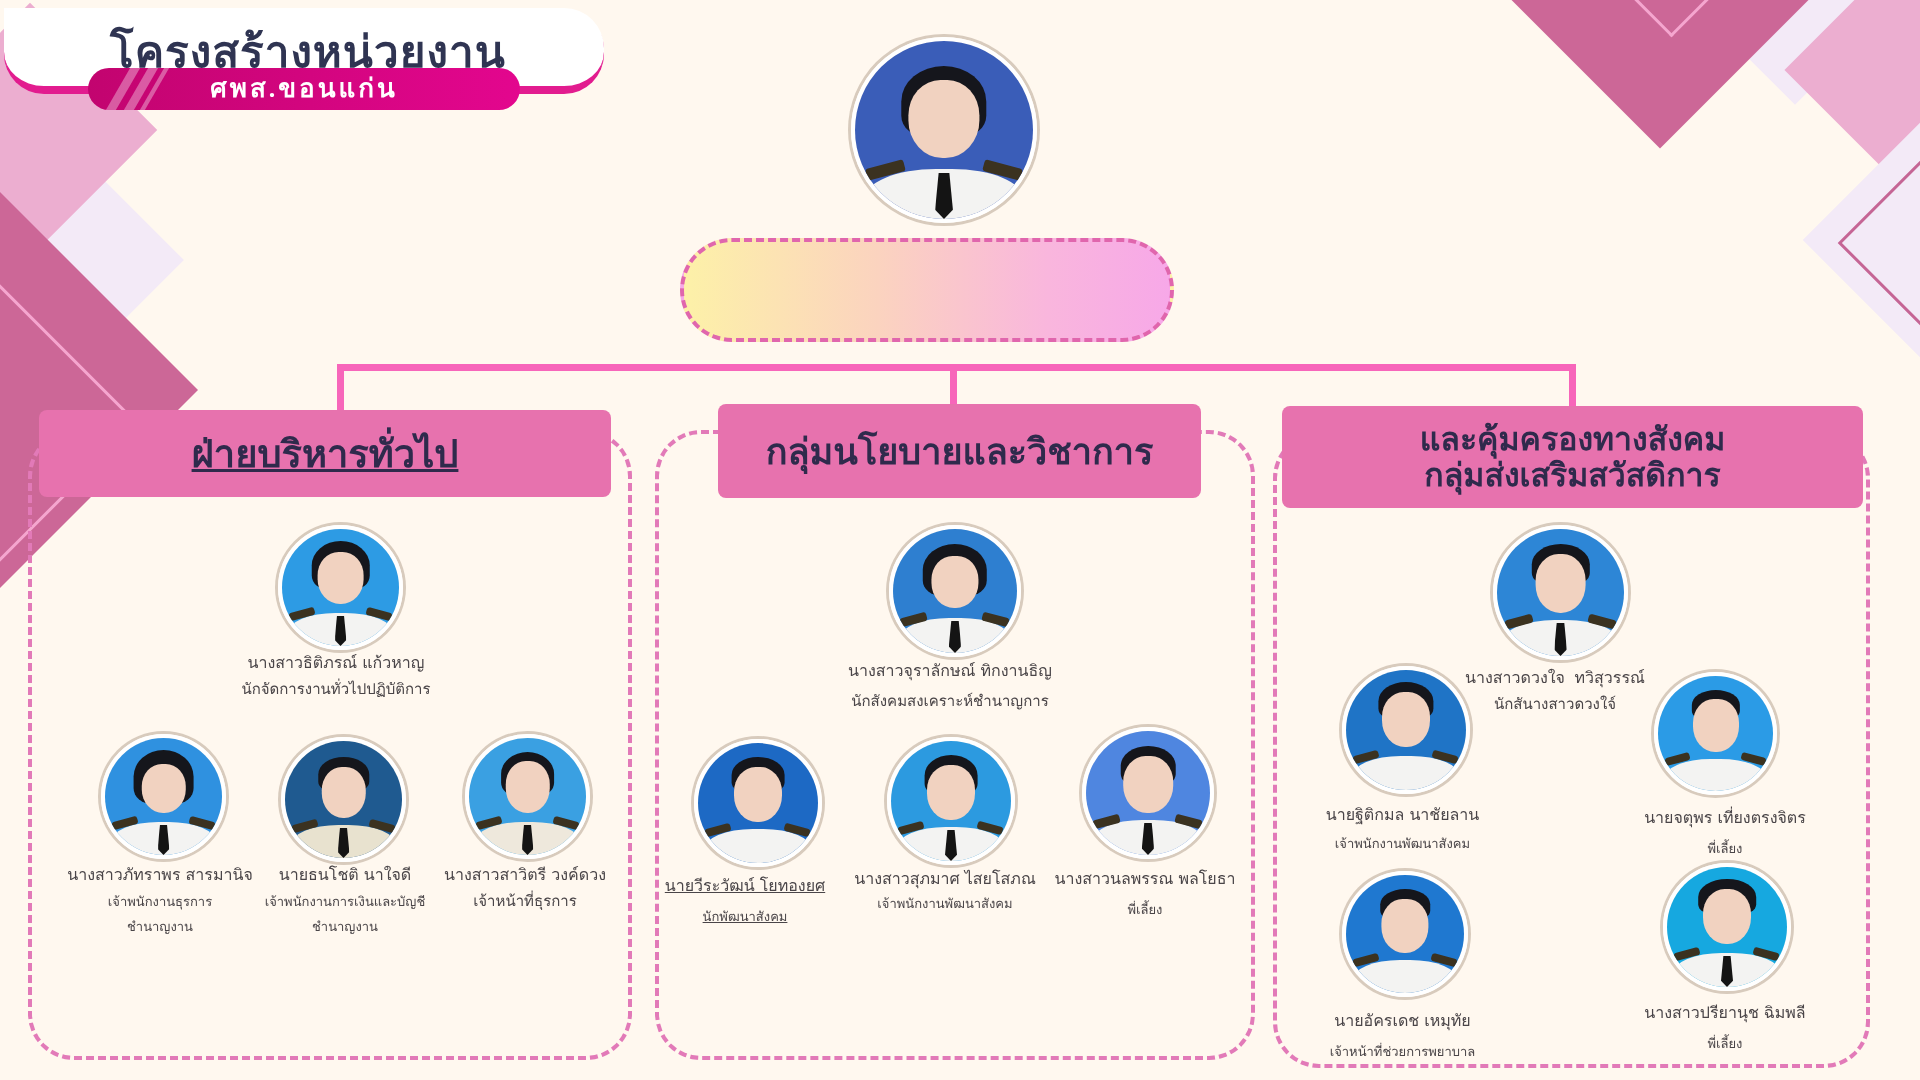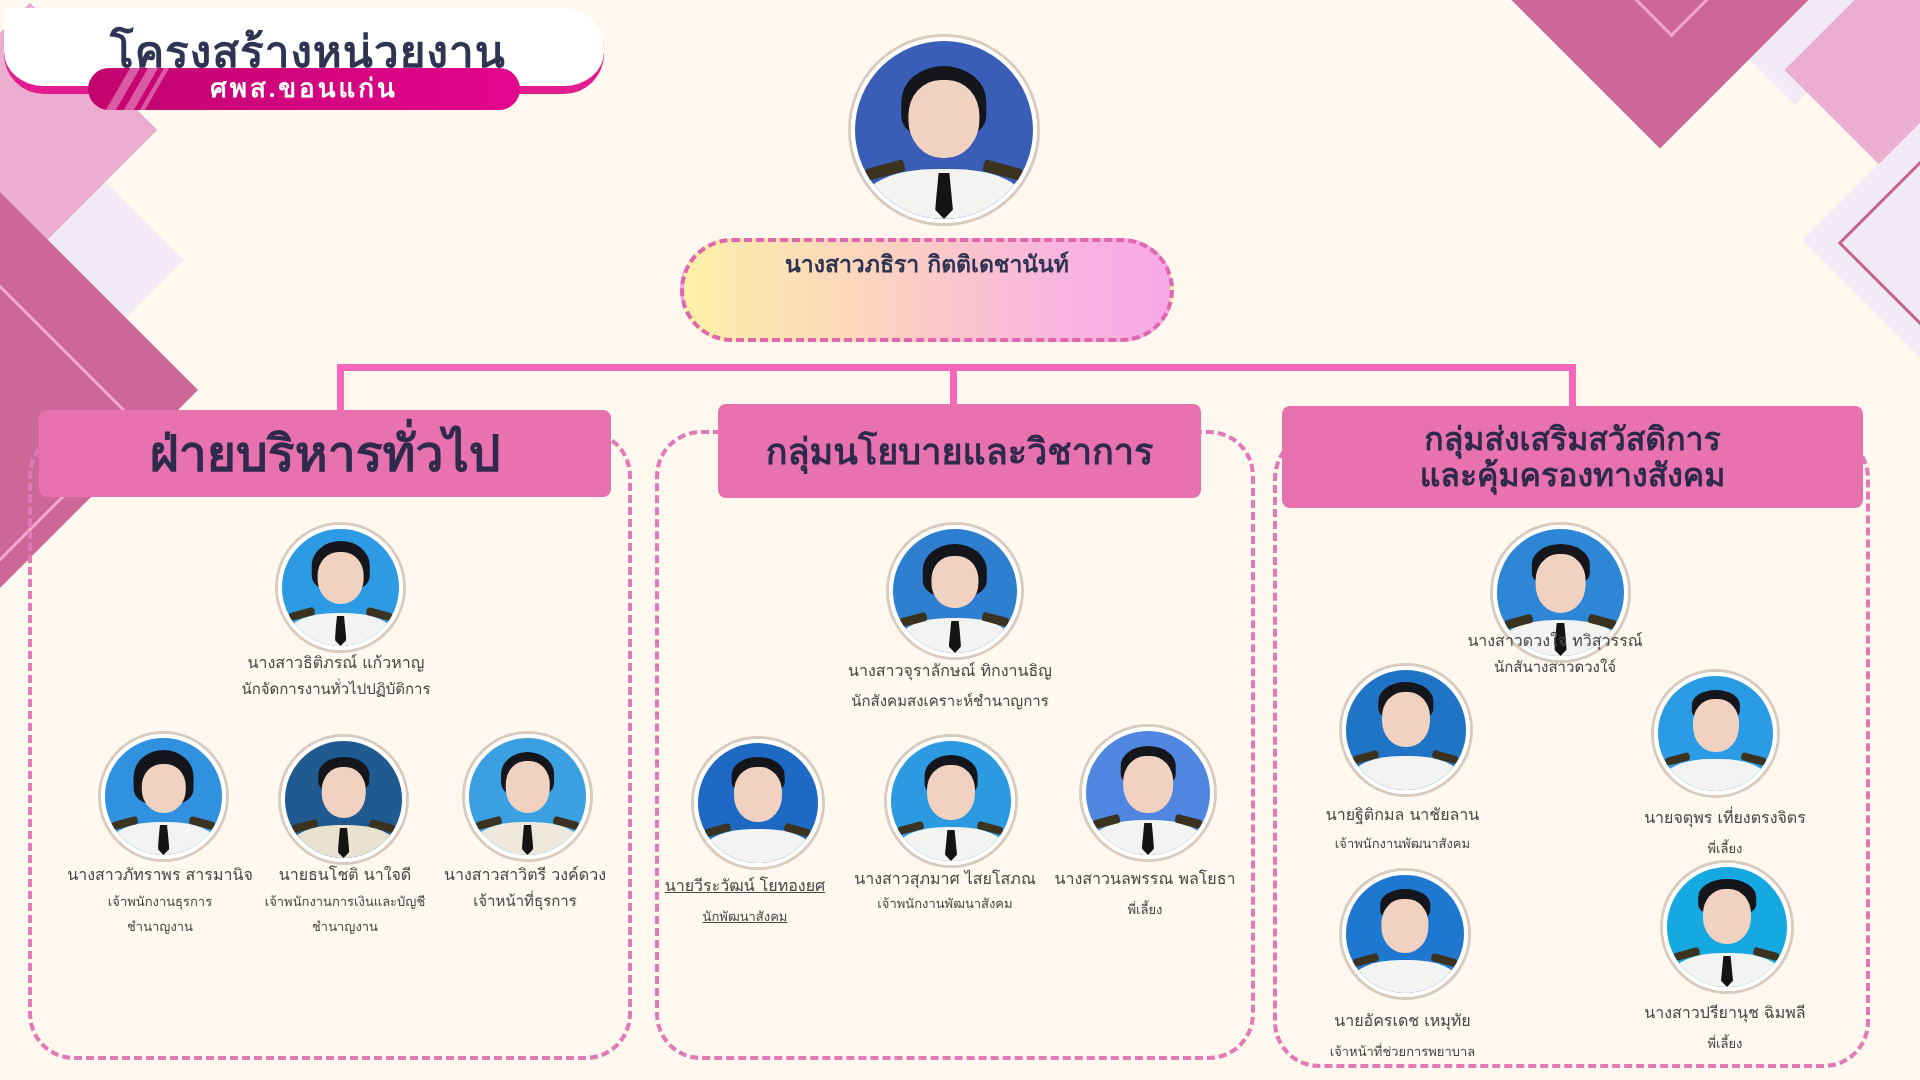--- a/index.html
+++ b/index.html
@@ -113,42 +113,41 @@
   <div class="bg" style="background:#3a5db8"></div>
   <div class="hair" style="top:14%;width:48%;height:40%"></div>
   <div class="head" style="top:22%;width:40%;height:44%"></div>
   <div class="shirt"></div>
   <div class="ep-l"></div>
     <div class="ep-r"></div>
   <div class="tie"></div>
 </div>
 
 <div class="director-box">
-  <div class="dname">นางสาวภธิรา กิตติเดชานันท์</div>
 </div>
 
 <div class="line" style="left:337px;top:364px;width:1239px;height:7px;"></div>
 <div class="line" style="left:337px;top:364px;width:7px;height:48px;"></div>
 <div class="line" style="left:950px;top:364px;width:7px;height:40px;"></div>
 <div class="line" style="left:1569px;top:364px;width:7px;height:45px;"></div>
 
 <div class="panel" style="left:28px;top:430px;width:604px;height:630px;"></div>
-<div class="panel-header" style="left:39px;top:410px;width:572px;height:87px;font-size:50px;">
+<div class="panel-header" style="left:39px;top:410px;width:572px;height:87px;font-size:38px;text-decoration:underline;">
   <span>ฝ่ายบริหารทั่วไป</span>
 </div>
 
 <div class="panel" style="left:655px;top:430px;width:600px;height:630px;"></div>
 <div class="panel-header" style="left:718px;top:404px;width:483px;height:94px;font-size:36px;">
   <span>กลุ่มนโยบายและวิชาการ</span>
 </div>
 
 <div class="panel" style="left:1273px;top:432px;width:597px;height:636px;"></div>
 <div class="panel-header" style="left:1282px;top:406px;width:581px;height:102px;font-size:32px;line-height:36px;">
+  <span>และคุ้มครองทางสังคม</span>
   <span>กลุ่มส่งเสริมสวัสดิการ</span>
-  <span>และคุ้มครองทางสังคม</span>
 </div>
 
 <div class="photo" style="left:278px;top:525px;width:117px;height:117px;">
   <div class="bg" style="background:#2d9be4"></div>
   <div class="hair" style="top:10%;width:50%;height:42%"></div>
   <div class="head" style="top:20%;width:40%;height:44%"></div>
   <div class="shirt"></div>
     <div class="ep-l"></div>
     <div class="ep-r"></div>
     <div class="tie"></div>
@@ -259,21 +258,21 @@
 
 <div class="photo" style="left:1493px;top:525px;width:127px;height:127px;">
   <div class="bg" style="background:#2d86d6"></div>
   <div class="hair" style="top:12%;width:46%;height:32%"></div>
   <div class="head" style="top:20%;width:40%;height:46%"></div>
   <div class="shirt"></div>
     <div class="ep-l"></div>
     <div class="ep-r"></div>
     <div class="tie"></div>
 </div>
-<div class="person" style="left:1455px;top:628px;width:200px;">
+<div class="person" style="left:1455px;top:665px;width:200px;font-family:Liberation Mono, monospace;">
   <div class="name">นางสาวดวงใจ ทวิสุวรรณ์</div>
   <div class="role" style="font-size:15px;margin-top:2px">นักสันางสาวดวงใจ์</div>
 </div>
 
 <div class="photo" style="left:1342px;top:666px;width:120px;height:120px;">
   <div class="bg" style="background:#1f74c6"></div>
   <div class="hair" style="top:10%;width:46%;height:32%"></div>
   <div class="head" style="top:18%;width:40%;height:46%"></div>
   <div class="shirt"></div>
     <div class="ep-l"></div>

